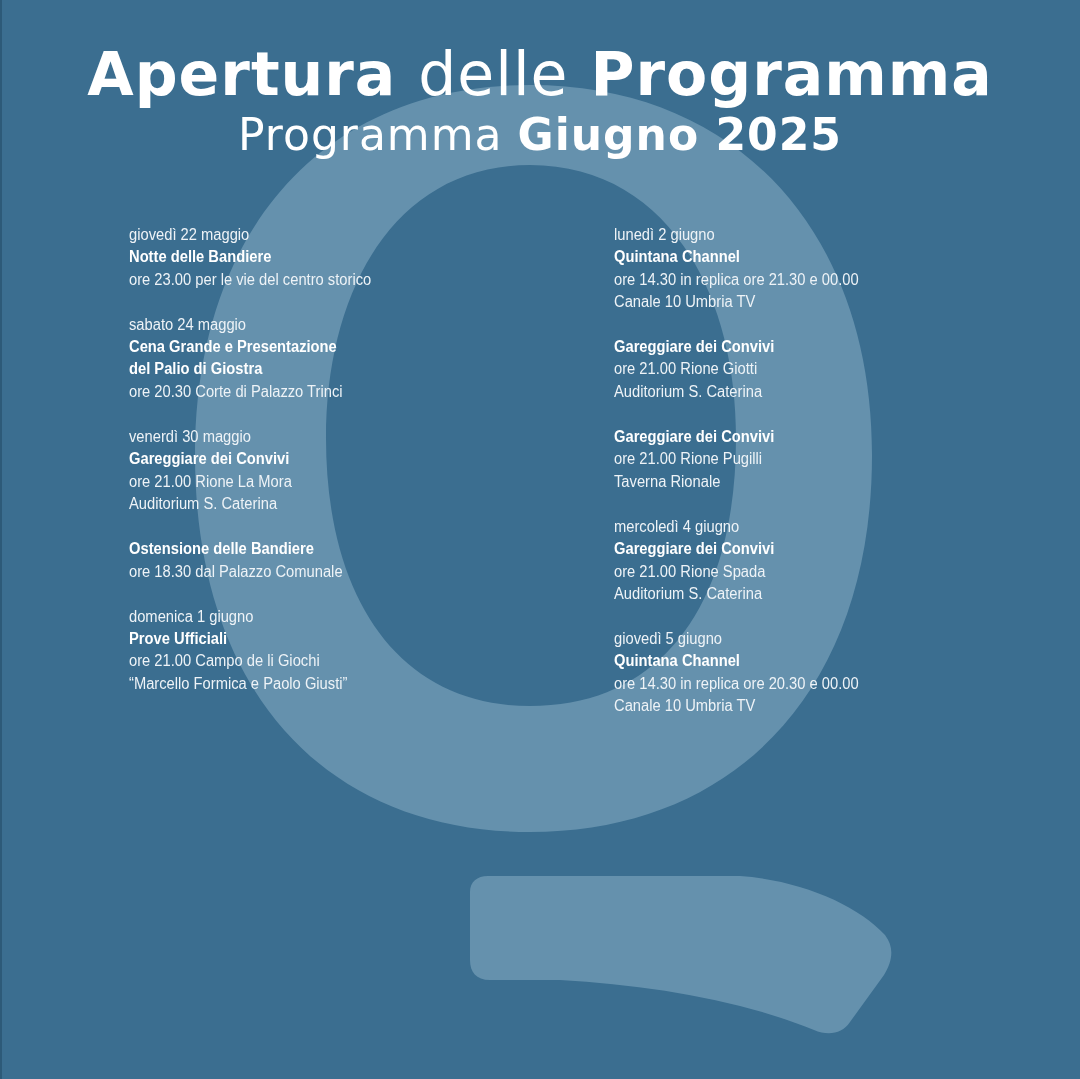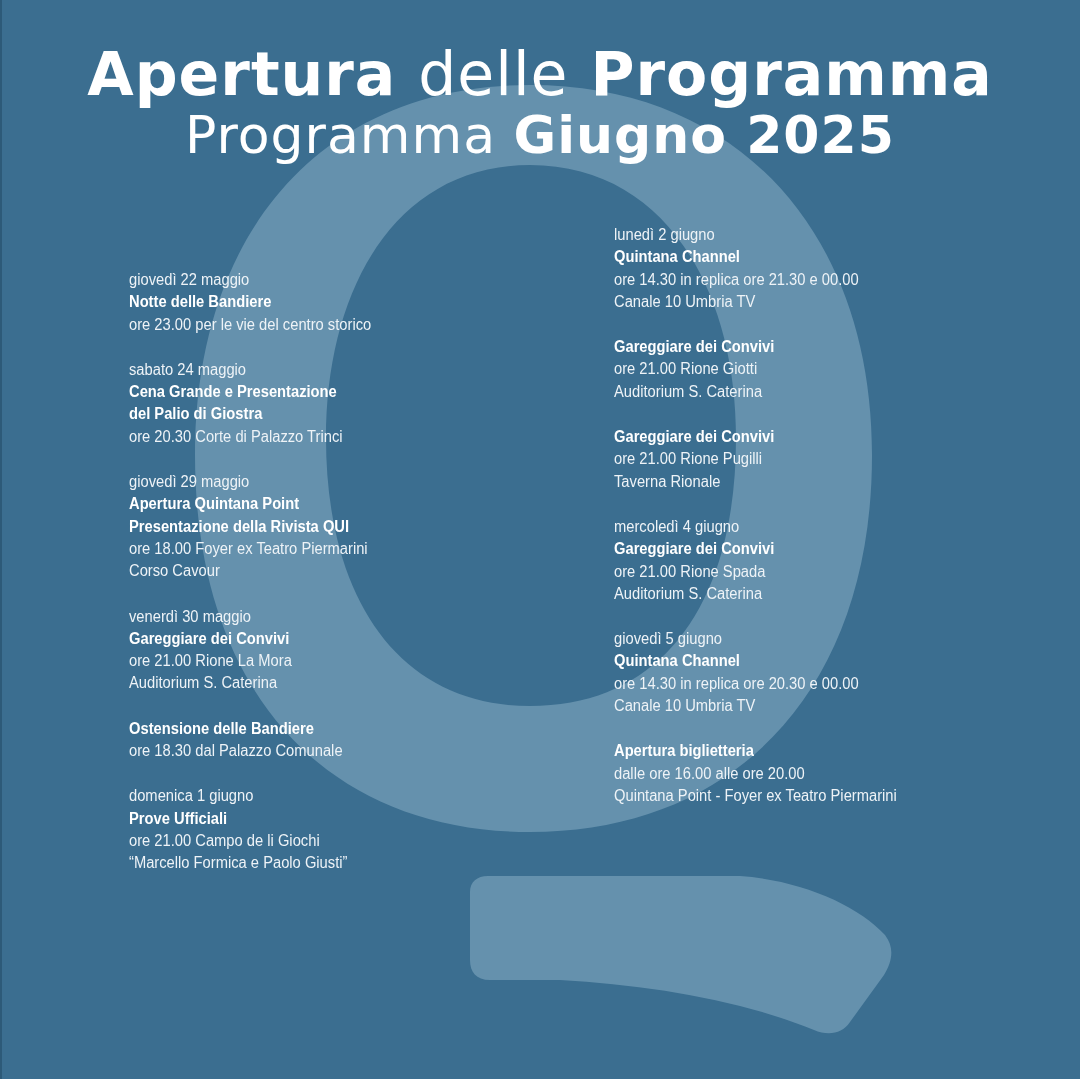--- a/index.html
+++ b/index.html
@@ -15,27 +15,27 @@
     .q-mark { position: absolute; left: 0; top: 0; width: 1080px; height: 1079px; }
     .header { position: absolute; left: 0; top: 38px; width: 1080px; text-align: center; }
     .title {
       font-family: "DejaVu Sans", sans-serif;
       font-size: 60px; font-weight: bold; letter-spacing: 1px;
       line-height: 72px; margin: 0; color: #ffffff;
     }
     .title .light { font-weight: normal; }
     .subtitle {
       font-family: "DejaVu Sans", sans-serif;
-      font-size: 52px; line-height: 50px; margin: 0; color: #ffffff;
+      font-size: 44px; line-height: 50px; margin: 0; color: #ffffff;
       letter-spacing: 1px;
     }
     .subtitle .light { font-weight: normal; }
     .subtitle .bold { font-weight: bold; }
     .column { position: absolute; top: 224px; }
-    .col-left { left: 129px; width: 420px; margin-top: 45px; }
+    .col-left { left: 129px; width: 420px; }
     .col-right { left: 614px; width: 440px; }
     .event { margin: 0 0 23px 0; }
     .line {
       font-family: "Liberation Sans", sans-serif;
       font-size: 16px; line-height: 22.3px; white-space: nowrap;
       transform: scaleX(0.92); transform-origin: left center;
       color: #eef3f7;
     }
     .line.bold { font-weight: bold; color: #ffffff; }
   </style>
@@ -87,27 +87,20 @@
     <div class="line bold">Notte delle Bandiere</div>
     <div class="line">ore 23.00 per le vie del centro storico</div>
   </div>
   <div class="event">
     <div class="line">sabato 24 maggio</div>
     <div class="line bold">Cena Grande e Presentazione</div>
     <div class="line bold">del Palio di Giostra</div>
     <div class="line">ore 20.30 Corte di Palazzo Trinci</div>
   </div>
   <div class="event">
-    <div class="line">giovedì 29 maggio</div>
-    <div class="line bold">Apertura Quintana Point</div>
-    <div class="line bold">Presentazione della Rivista QUI</div>
-    <div class="line">ore 18.00 Foyer ex Teatro Piermarini</div>
-    <div class="line">Corso Cavour</div>
-  </div>
-  <div class="event">
     <div class="line">venerdì 30 maggio</div>
     <div class="line bold">Gareggiare dei Convivi</div>
     <div class="line">ore 21.00 Rione La Mora</div>
     <div class="line">Auditorium S. Caterina</div>
   </div>
   <div class="event">
     <div class="line bold">Ostensione delle Bandiere</div>
     <div class="line">ore 18.30 dal Palazzo Comunale</div>
   </div>
   <div class="event">
@@ -140,18 +133,13 @@
     <div class="line bold">Gareggiare dei Convivi</div>
     <div class="line">ore 21.00 Rione Spada</div>
     <div class="line">Auditorium S. Caterina</div>
   </div>
   <div class="event">
     <div class="line">giovedì 5 giugno</div>
     <div class="line bold">Quintana Channel</div>
     <div class="line">ore 14.30 in replica ore 20.30 e 00.00</div>
     <div class="line">Canale 10 Umbria TV</div>
   </div>
-  <div class="event">
-    <div class="line bold">Apertura biglietteria</div>
-    <div class="line">dalle ore 16.00 alle ore 20.00</div>
-    <div class="line">Quintana Point - Foyer ex Teatro Piermarini</div>
-  </div>
 </div>
 
 </body></html>

